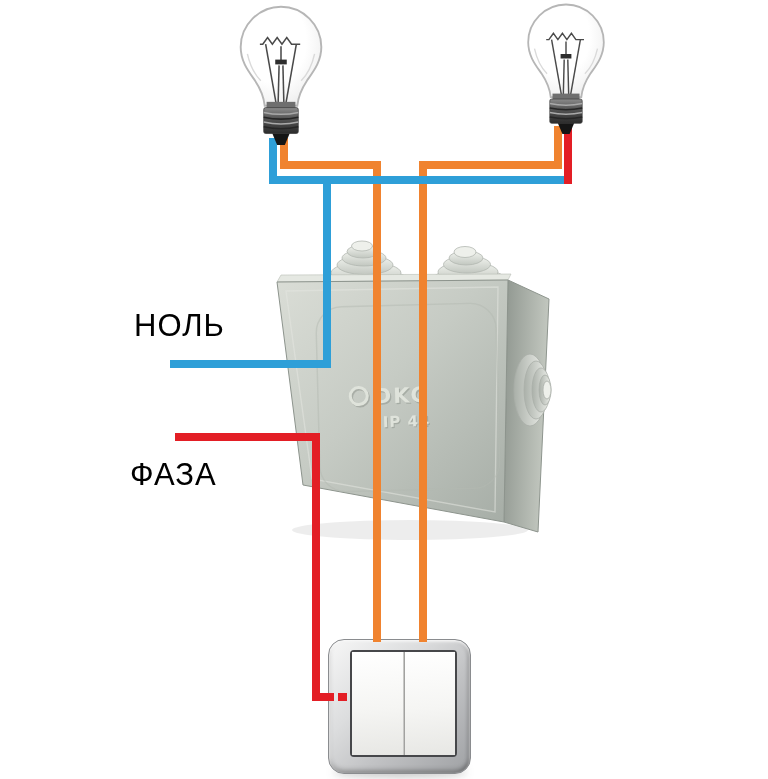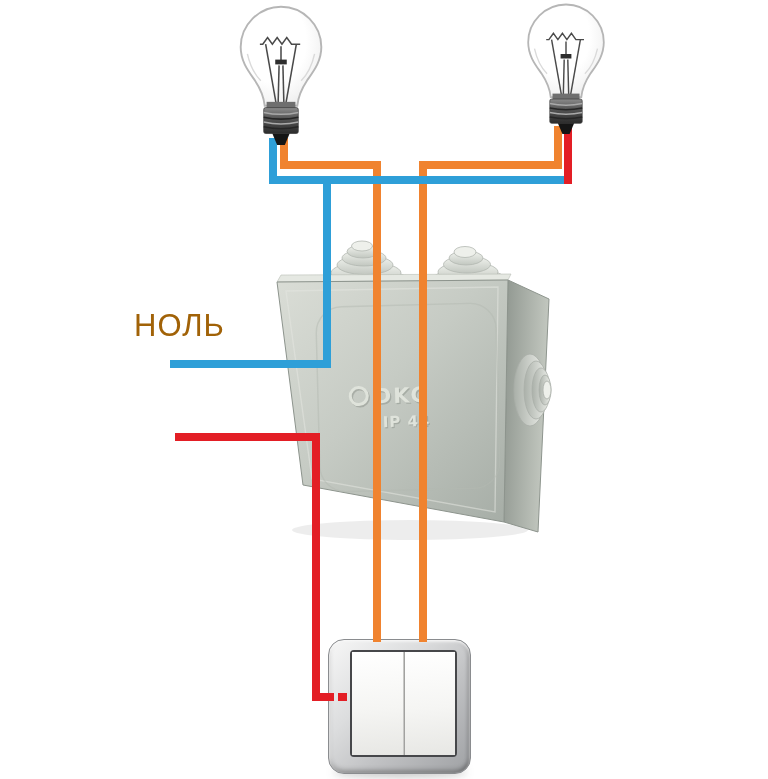--- a/index.html
+++ b/index.html
@@ -1,19 +1,19 @@
 <!DOCTYPE html>
 <html><head>
 <meta charset="utf-8">
 <style>
   html,body{margin:0;padding:0;background:#ffffff;}
   .stage{position:relative;width:768px;height:779px;background:#ffffff;overflow:hidden;
          font-family:"Liberation Sans",sans-serif;}
   .wire{position:absolute;}
-  .label{position:absolute;color:#a16207;font-size:31px;letter-spacing:1px;font-weight:400;}
+  .label{position:absolute;color:#000000;font-size:31px;letter-spacing:1px;font-weight:400;}
   .bulb{position:absolute;}
   .boxsvg{position:absolute;left:250px;top:230px;}
   
   .switch-shadow{position:absolute;left:333px;top:767px;width:134px;height:10px;border-radius:50%;
                  background:rgba(40,40,40,0.28);filter:blur(4px);}
   .switch-frame{position:absolute;left:328px;top:639px;width:141px;height:133px;border-radius:16px;
                 background:linear-gradient(135deg,#f7f7f7 0%,#dcddde 35%,#c2c3c5 60%,#9fa1a4 100%);
                 border:1px solid #8a8c8f;
                 box-shadow:inset 0 2px 3px rgba(255,255,255,.85), inset 0 -3px 5px rgba(0,0,0,.25),
                            inset 2px 0 3px rgba(255,255,255,.4), inset -2px 0 4px rgba(0,0,0,.18);}
@@ -157,14 +157,15 @@
   <div class="wire" style="left: 338px; top: 693px; width: 9px; height: 8px; background-color: rgb(227, 30, 37);"></div>
 
   <svg class="bulb" style="left:233px;top:2px;" width="96" height="144" viewBox="0 0 100 150">
     <use href="#bulb-shape" xlink:href="#bulb-shape"></use>
   </svg>
   <svg class="bulb" style="left:521px;top:0px;" width="90" height="135" viewBox="0 0 100 150">
     <use href="#bulb-shape" xlink:href="#bulb-shape"></use>
   </svg>
 
   <div class="label" style="left:134px;top:308px;">НОЛЬ</div>
+  <div class="label" style="left:130px;top:457px;">ФАЗА</div>
 
 </div>
 
 </body></html>

